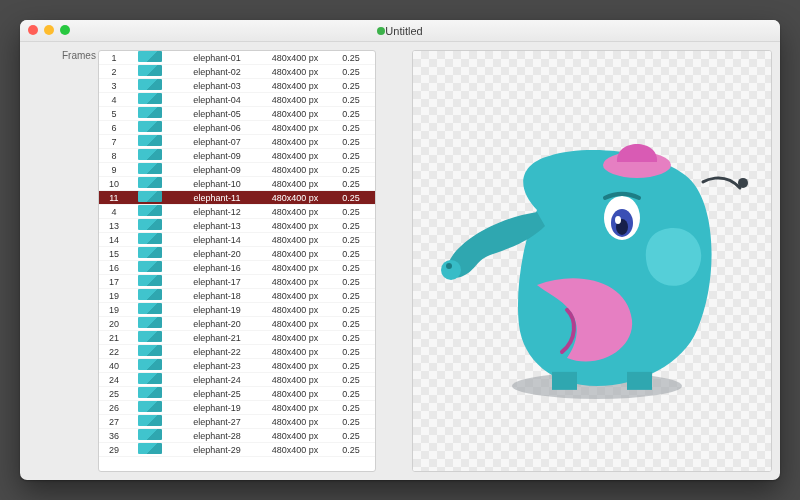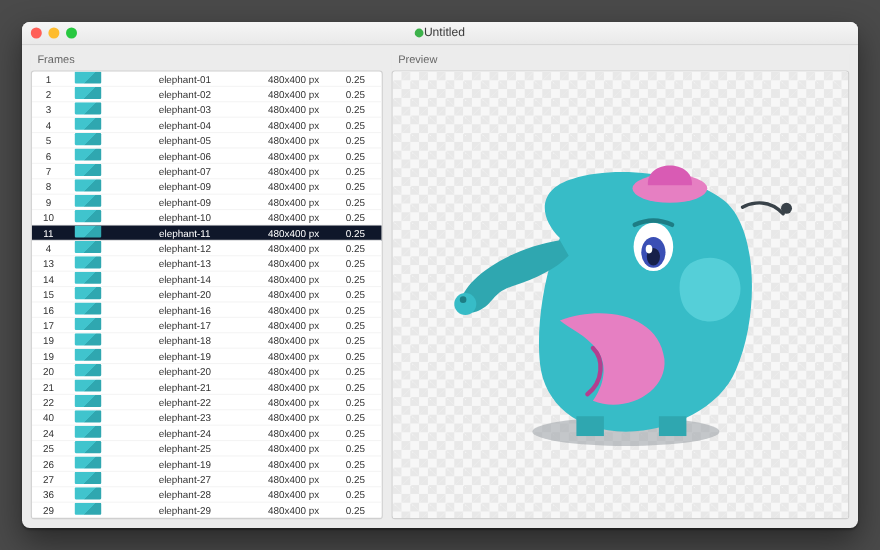--- a/index.html
+++ b/index.html
@@ -5,31 +5,31 @@
   * { box-sizing: border-box; margin: 0; padding: 0; font-family: -apple-system, "Helvetica Neue", Arial, sans-serif; }
   body { background:#4a4a4a; width:800px; height:500px; overflow:hidden; display:flex; align-items:center; justify-content:center; }
   .window { width:760px; height:460px; background:#ececec; border-radius:7px; box-shadow:0 12px 30px rgba(0,0,0,.45),0 1px 2px rgba(0,0,0,.3); display:flex; flex-direction:column; overflow:hidden; }
   .titlebar { height:22px; display:flex; align-items:center; position:relative; border-bottom:1px solid #d6d6d6; background:linear-gradient(#f6f6f6,#e9e9e9); }
   .traffic { position:absolute; left:8px; top:5px; display:flex; gap:6px; }
   .tl { width:10px; height:10px; border-radius:50%; }
   .tl.r{background:#ff5f57;} .tl.y{background:#febc2e;} .tl.g{background:#28c840;}
   .titlecenter { flex:1; text-align:center; font-size:11px; color:#3b3b3b; display:flex; align-items:center; justify-content:center; gap:0;}
   .titledot{ width:8px;height:8px;border-radius:50%;background:#3db24b;display:inline-block;}
   .content { flex:1; display:flex; gap:8px; padding:8px; }
-  .panel { background:#ececec; display:flex; flex-direction:column; min-width:0; }
+  .panel { background:#ececec; display:flex; flex-direction:row; min-width:0;margin-left:28px; }
   .panel.left { width:320px; }
   .panel.right { flex:1; }
   .panel-head { font-size:10px; color:#666; padding:0 2px 4px 6px; }
   .frame-table { flex:1; background:#fff; border:1px solid #cfcfcf; border-radius:3px; overflow:hidden; display:flex; flex-direction:column; }
   .thead { display:flex; font-size:9px; color:#555; border-bottom:1px solid #e3e3e3; height:16px; align-items:center; background:#fafafa;}
   .thead > div, .trow > div { overflow:hidden; white-space:nowrap; text-overflow:ellipsis; }
   .c-idx{width:30px;text-align:center;} .c-frame{width:42px;text-align:center;} .c-name{flex:1;text-align:center;} .c-size{width:64px;text-align:center;} .c-dur{width:48px;text-align:center;}
   .tbody{ flex:1; overflow-y:auto; }
   .trow{ display:flex; height:14px; font-size:9px; color:#333; align-items:center; border-bottom:1px solid #f4f4f4; cursor:pointer;}
-  .trow.selected{ background:#0f172a; color:#fff; }
+  .trow.selected{ background:#7f1d1d; color:#fff; }
   .thumb{ width:24px; height:11px; border-radius:1px; background:linear-gradient(135deg,#40c4cd 55%, #2fa7b0 55%); display:inline-block;}
   .preview-box{ flex:1; background:#fff; border:1px solid #cfcfcf; border-radius:3px; overflow:hidden; position:relative;}
   .checker{ position:absolute; inset:0; background-image:
     linear-gradient(45deg,#e8e8e8 25%,transparent 25%),
     linear-gradient(-45deg,#e8e8e8 25%,transparent 25%),
     linear-gradient(45deg,transparent 75%,#e8e8e8 75%),
     linear-gradient(-45deg,transparent 75%,#e8e8e8 75%);
     background-size:16px 16px; background-position:0 0,0 8px,8px -8px,-8px 0; background-color:#f7f7f7;}
   .elephant{ position:absolute; left:50%; top:50%; transform:translate(-50%,-48%);}
   .tbody::-webkit-scrollbar{width:10px;} .tbody::-webkit-scrollbar-thumb{background:#c6c6c6;border-radius:5px;border:2px solid #fff;}
@@ -258,21 +258,20 @@
               <div class="c-name">elephant-29</div>
               <div class="c-size">480x400 px</div>
               <div class="c-dur">0.25</div>
             </div>
           </div>
       </div>
 
     </div>
 
     <div class="panel right">
-      <div class="panel-head">Preview</div>
       <div class="preview-box">
         <div class="checker"></div>
         <div class="elephant">
           <svg width="330" height="290" viewBox="0 0 330 290">
             <ellipse cx="170" cy="266" rx="85" ry="13" fill="#9aa0a6" opacity=".55"></ellipse>
             <path d="M313 68 C 296 50 276 62 276 62" stroke="#394249" stroke-width="3" fill="none" stroke-linecap="round"></path>
             <circle cx="316" cy="63" r="5" fill="#394249"></circle>
 
             <path d="M110 90 C 90 70 90 45 122 36 C 160 24 225 30 258 55 C 290 78 292 160 270 210 C 256 244 212 266 170 266 C 125 266 96 240 92 205 C 88 170 96 120 110 90 Z" fill="#37bcc7"></path>
 

